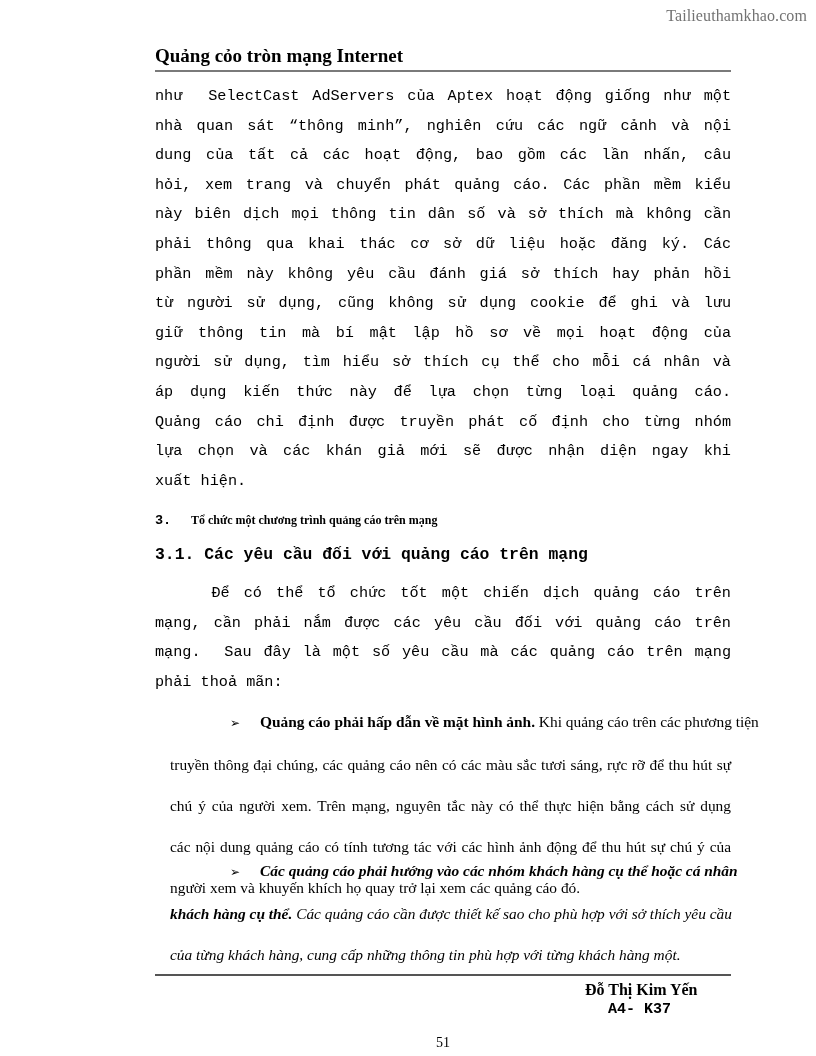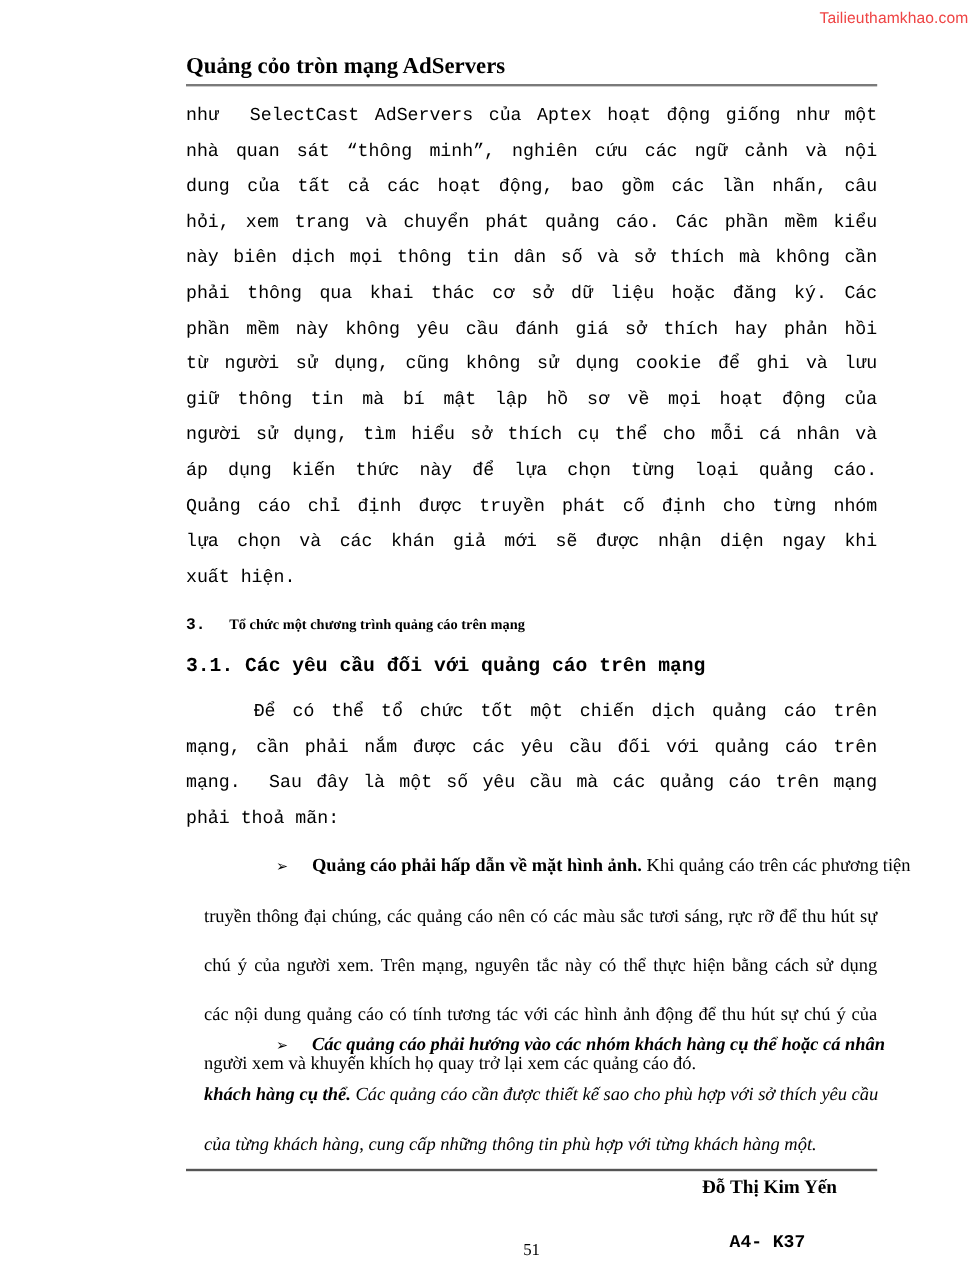--- a/index.html
+++ b/index.html
@@ -1,19 +1,19 @@
 <!DOCTYPE html>
 <html><head>
   <meta charset="utf-8">
   <style>
     html, body { margin: 0; padding: 0; background: #ffffff; }
     body { width: 816px; height: 1056px; position: relative; overflow: hidden; color: #000; }
     .watermark {
       position: absolute; top: 7px; right: 9px;
-      font-family: Liberation Sans, sans-serif; font-size: 13px; color: #ef4444;
+      font-family: Liberation Serif, serif; font-size: 16px; color: #737373;
       letter-spacing: 0.1px;
     }
     .page-header {
       position: absolute; left: 155px; top: 44px; width: 576px;
     }
     .page-header .title {
       font-family: "Liberation Serif", serif; font-weight: bold; font-size: 19px;
       line-height: 24px; margin: 0;
     }
     .page-header .rule {
@@ -49,30 +49,30 @@
     .page-number {
       position: absolute; left: 436px; top: 1035px;
       font-family: "Liberation Serif", serif; font-size: 14px; text-align: right;
     }
     .author {
       position: absolute; left: 585px; top: 980px; width: 140px; text-align: left;
       font-family: "Liberation Serif", serif; font-weight: bold; font-size: 16px; line-height: 20px;
     }
     .class-code {
       position: absolute; left: 608px; top: 1000px;
-      font-family: "Liberation Mono", monospace; font-weight: bold; font-size: 15px; line-height: 20px; margin-top: 26px;
+      font-family: "Liberation Mono", monospace; font-weight: bold; font-size: 15px; line-height: 20px;
     }
   </style>
 </head>
 <body>
 
 <div class="watermark">Tailieuthamkhao.com</div>
 
 <div class="page-header">
-  <h1 class="title">Quảng cỏo tròn mạng AdServers</h1>
+  <h1 class="title">Quảng cỏo tròn mạng Internet</h1>
   <div class="rule"></div>
 </div>
 
 <div class="body-block" style="top:82px;">
   <p class="mono">
     <span class="ln" style="white-space:pre;">như  SelectCast AdServers của Aptex hoạt động giống như một</span>
     <span class="ln">nhà quan sát “thông minh”, nghiên cứu các ngữ cảnh và nội</span>
     <span class="ln">dung của tất cả các hoạt động, bao gồm các lần nhấn, câu</span>
     <span class="ln">hỏi, xem trang và chuyển phát quảng cáo. Các phần mềm kiểu</span>
     <span class="ln">này biên dịch mọi thông tin dân số và sở thích mà không cần</span>

